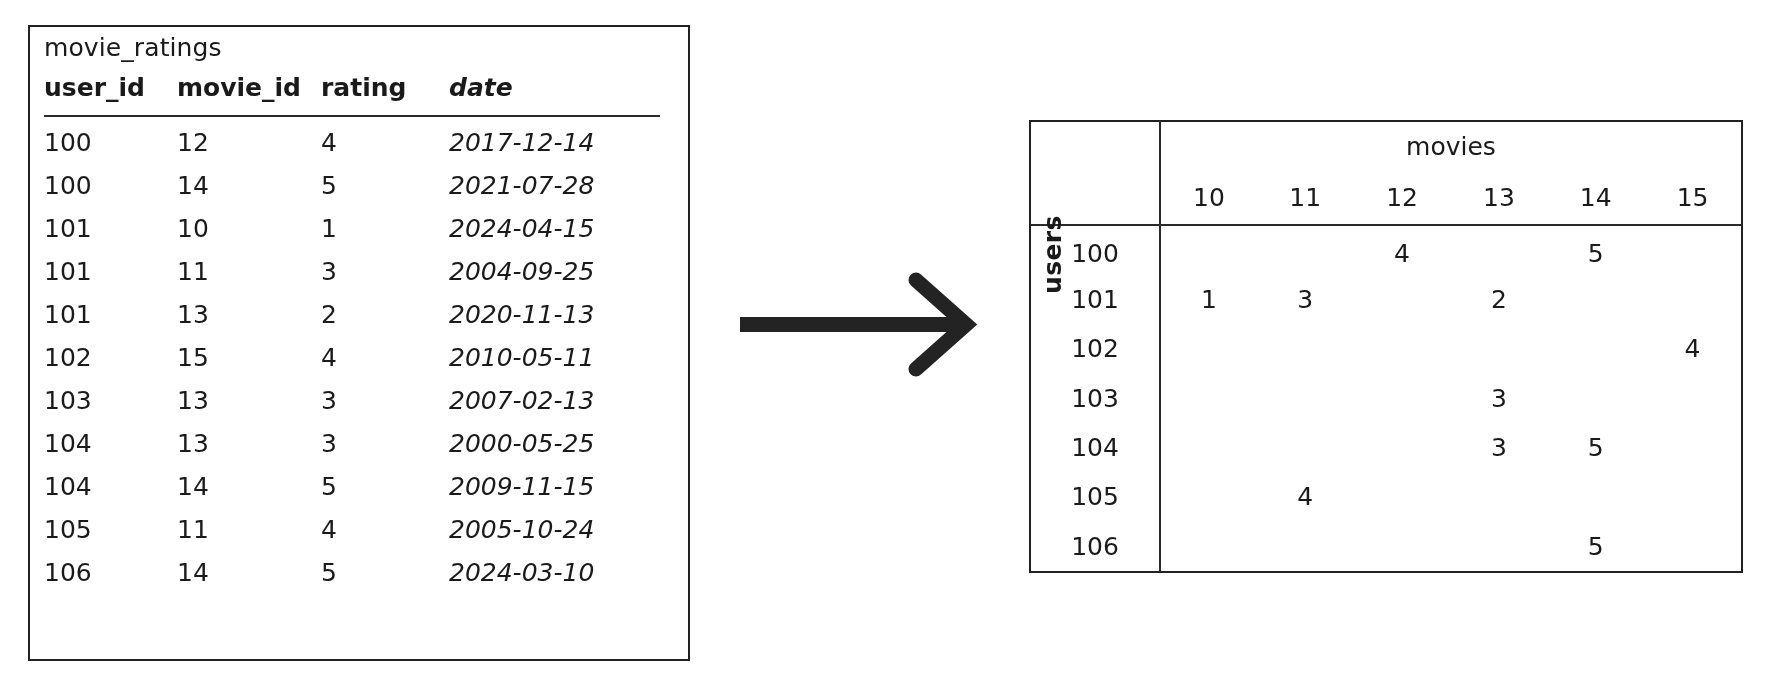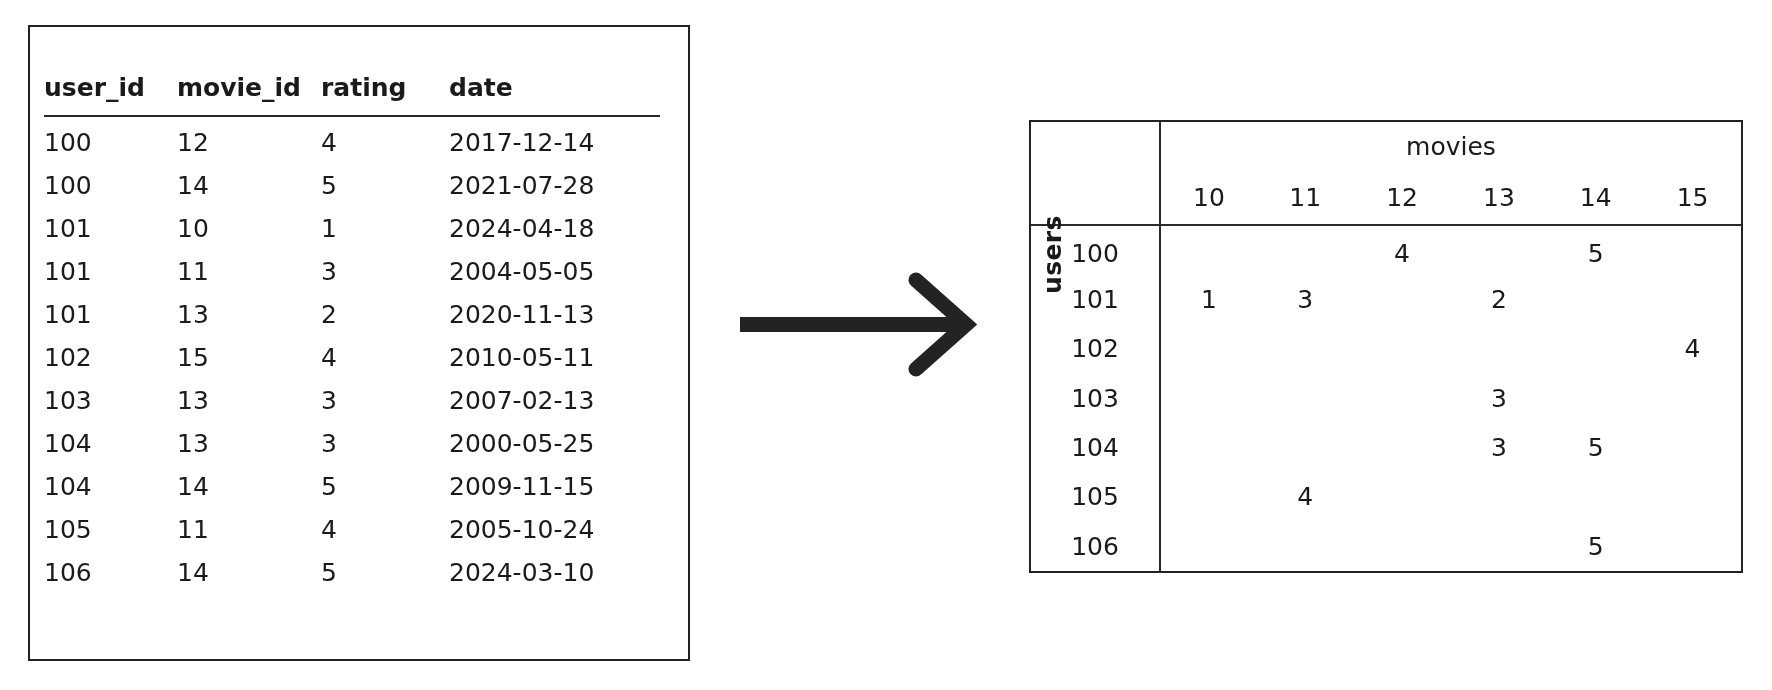--- a/index.html
+++ b/index.html
@@ -68,21 +68,21 @@
   }
   .rel-grid thead tr {
     border-bottom: 2px solid #2b2b2b;
   }
   .rel-grid tbody tr:first-child td {
     padding-top: 4px;
   }
   .col-user  { width: 133px; }
   .col-movie { width: 144px; }
   .col-rate  { width: 128px; }
-  .col-date  { width: 211px; }
+  .col-date  { width: 211px; font-style: italic; }
 
   
   .arrow {
     position: absolute;
     left: 738px;
     top: 272px;
     width: 250px;
     height: 105px;
   }
 
@@ -155,20 +155,21 @@
     justify-content: center;
     letter-spacing: 0.4px;
   }
 </style>
 </head>
 <body>
 
 <div class="page">
 
   <div class="rel-table">
+    <div class="rel-title">movie_ratings</div>
     <div class="rel-grid">
       <table>
         <thead>
           <tr>
             <th class="col-user">user_id</th>
             <th class="col-movie">movie_id</th>
             <th class="col-rate">rating</th>
             <th class="col-date">date</th>
           </tr>
         </thead>
@@ -182,27 +183,27 @@
             <tr>
               <td class="col-user">100</td>
               <td class="col-movie">14</td>
               <td class="col-rate">5</td>
               <td class="col-date">2021-07-28</td>
             </tr>
             <tr>
               <td class="col-user">101</td>
               <td class="col-movie">10</td>
               <td class="col-rate">1</td>
-              <td class="col-date">2024-04-18</td>
+              <td class="col-date">2024-04-15</td>
             </tr>
             <tr>
               <td class="col-user">101</td>
               <td class="col-movie">11</td>
               <td class="col-rate">3</td>
-              <td class="col-date">2004-05-05</td>
+              <td class="col-date">2004-09-25</td>
             </tr>
             <tr>
               <td class="col-user">101</td>
               <td class="col-movie">13</td>
               <td class="col-rate">2</td>
               <td class="col-date">2020-11-13</td>
             </tr>
             <tr>
               <td class="col-user">102</td>
               <td class="col-movie">15</td>

